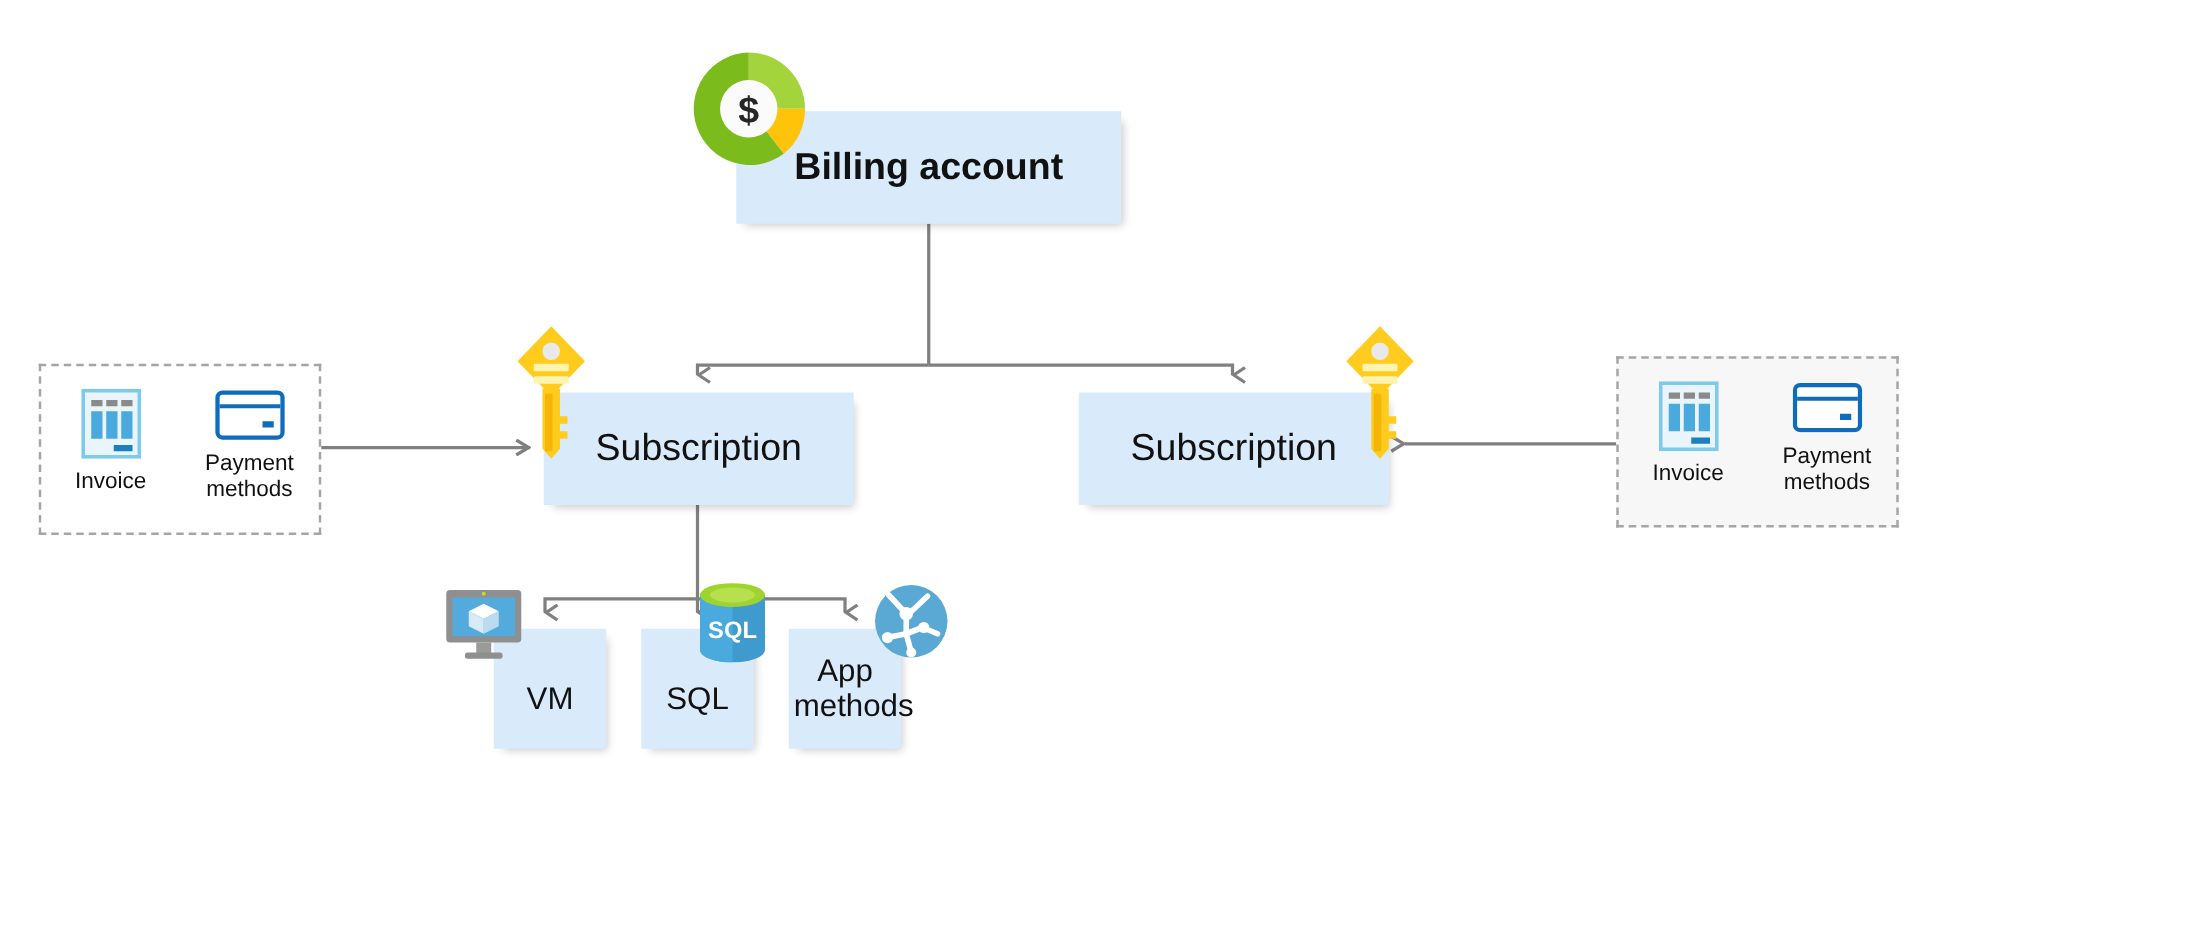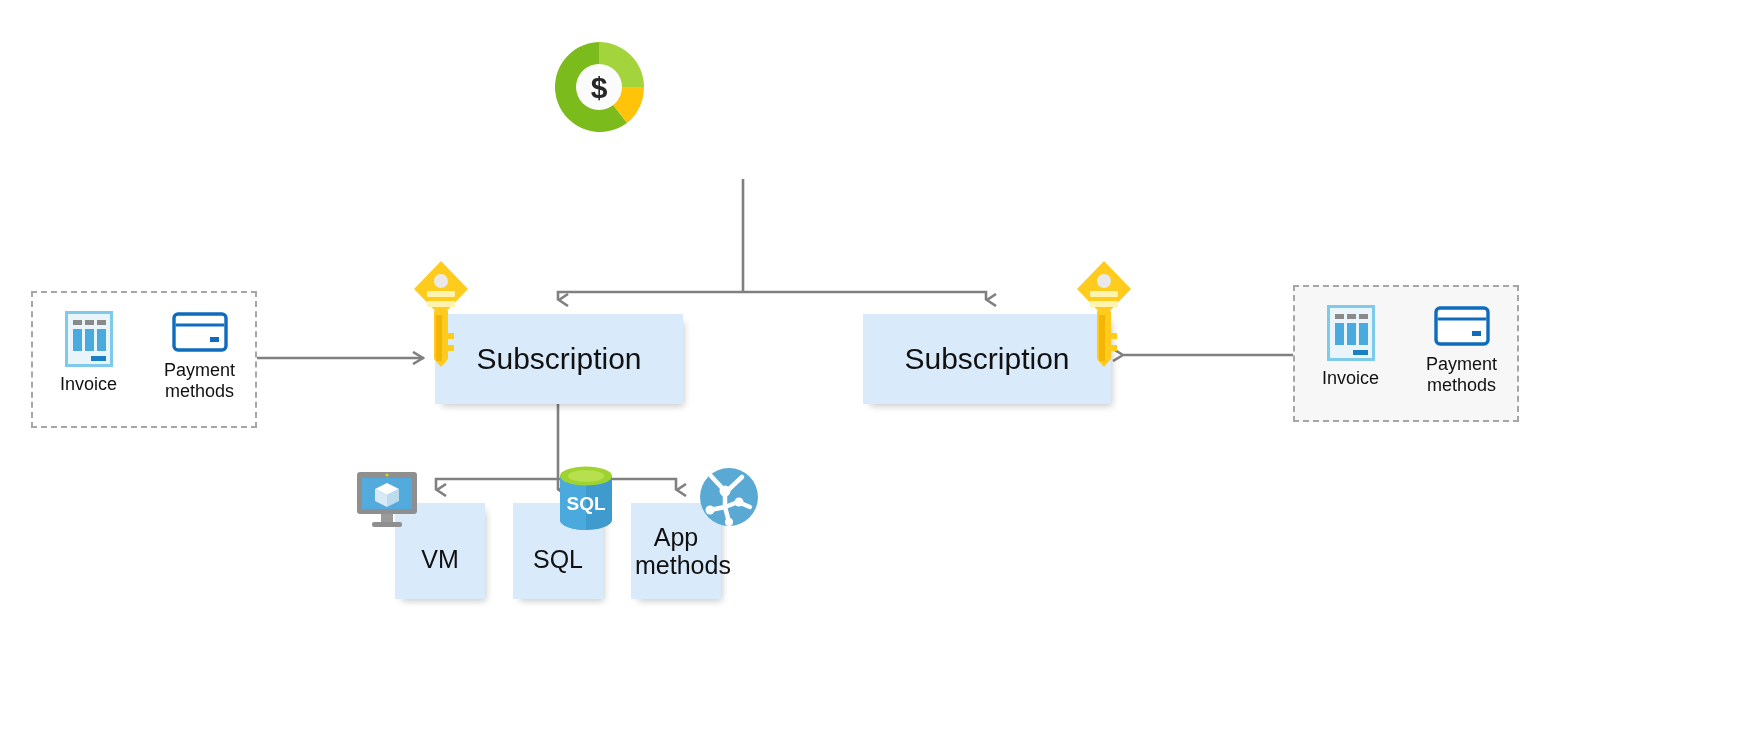--- a/index.html
+++ b/index.html
@@ -149,20 +149,23 @@
       <path d="M558,479 L558,490" marker-end="url(#arrowDown)"></path>
 
       <path d="M558,479 L676,479 L676,490" marker-end="url(#arrowDown)"></path>
 
       <path d="M257,358 L424,358" marker-end="url(#arrowRight)"></path>
 
       <path d="M1293,355 L1124,355" marker-end="url(#arrowLeft)"></path>
     </g>
   </svg>
 
+  <div class="node" id="billing-account-node">
+    <span class="node-label">Billing account</span>
+  </div>
 
   <div class="float-icon" id="donut-icon">
     <svg viewBox="0 0 96 96" width="96" height="96">
       <g>
         <circle cx="48" cy="48" r="46" fill="#ffffff" opacity="0.0"></circle>
 
         <path d="M48,48 L48,3 A45,45 0 0,1 93,48 Z" fill="#a4d43c"></path>
         <path d="M48,48 L93,48 A45,45 0 0,1 76,84 Z" fill="#ffc40a"></path>
         <path d="M48,48 L76,84 A45,45 0 1,1 48,3 Z" fill="#7cbb1c"></path>
         <circle cx="48" cy="48" r="23" fill="#fbfbfb"></circle>

